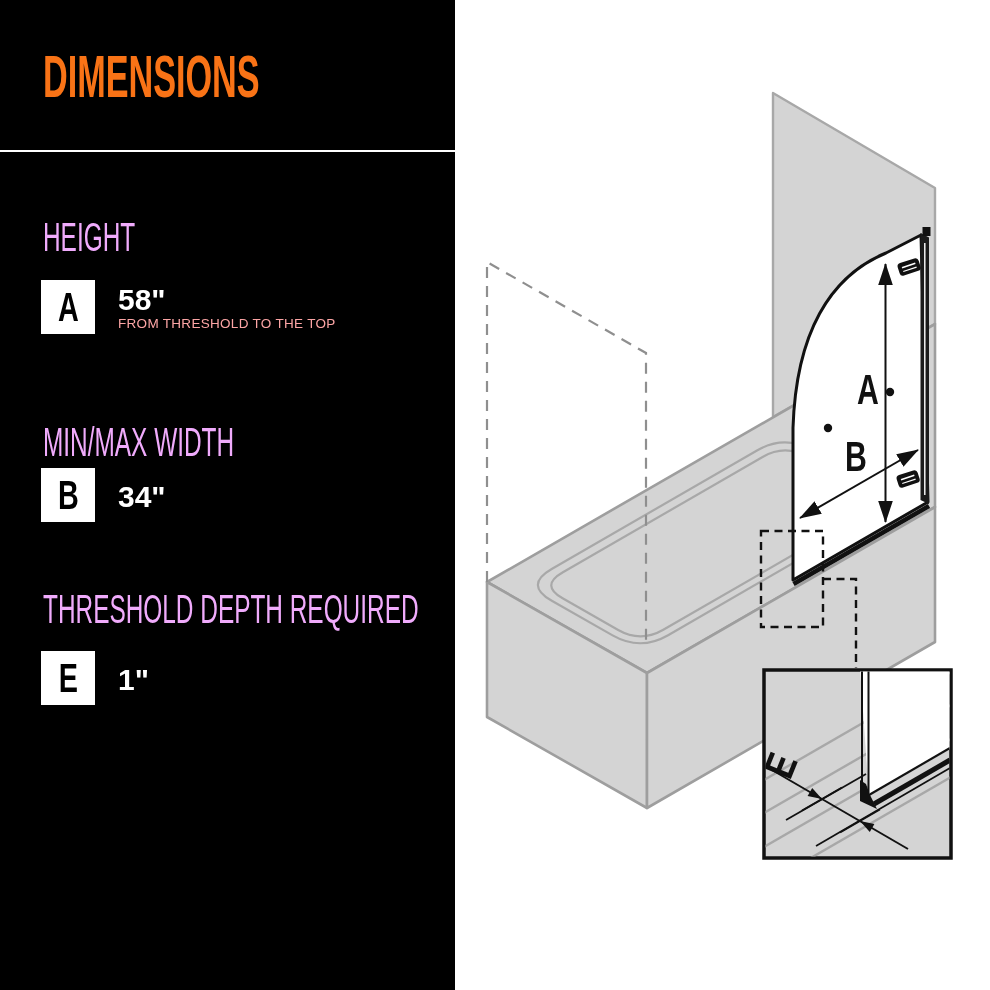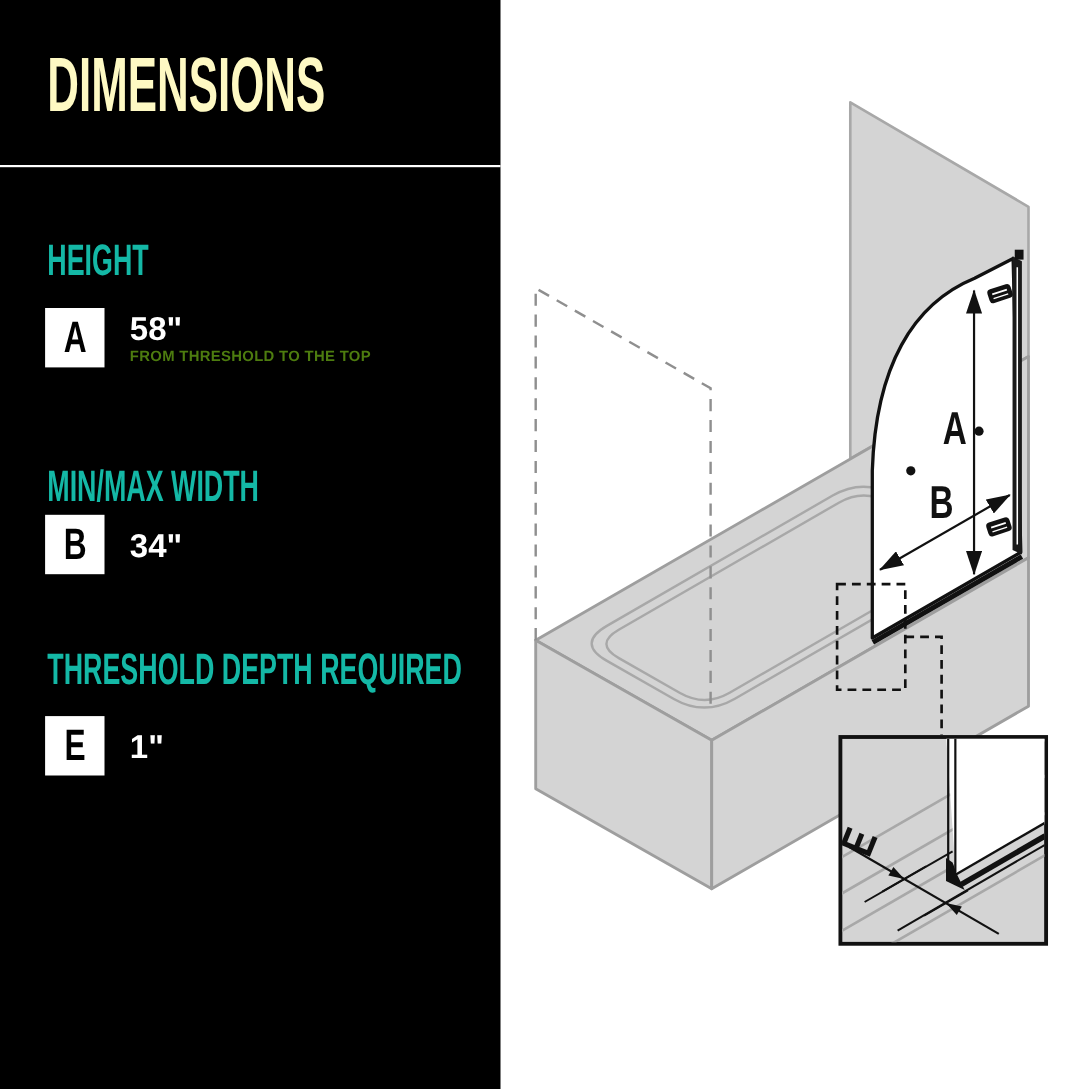--- a/index.html
+++ b/index.html
@@ -3,30 +3,30 @@
 <meta charset="utf-8">
 <style>
   html,body{margin:0;padding:0}
   body{
     width:990px;height:990px;position:relative;overflow:hidden;
     background:#ffffff;
     font-family:"Liberation Sans",sans-serif;
   }
   .panel{position:absolute;left:0;top:0;width:455px;height:990px;background:#000}
   .cond{display:inline-block;transform-origin:left center;white-space:nowrap}
-  .title{position:absolute;left:43px;top:46px;font-size:70px;line-height:62px;font-weight:700;color:#fef9c3;white-space:nowrap}
+  .title{position:absolute;left:43px;top:46px;font-size:60px;line-height:62px;font-weight:700;color:#f97316;white-space:nowrap}
   .title .cond{transform:scaleX(.57)}
   .divider{position:absolute;left:0;top:150px;width:455px;height:2px;background:#fff}
-  .sec-heading{position:absolute;left:43px;font-size:40px;line-height:40px;font-weight:700;color:#14b8a6;white-space:nowrap}
+  .sec-heading{position:absolute;left:43px;font-size:40px;line-height:40px;font-weight:400;color:#f0abfc;white-space:nowrap}
   .sec-heading .cond{transform:scaleX(.61)}
   .badge{position:absolute;left:41px;width:54px;height:54px;background:#fff;color:#000;
          display:flex;align-items:center;justify-content:center;font-size:40px;font-weight:700}
   .badge .cond{transform-origin:center center;transform:scaleX(.72)}
   .val{position:absolute;left:118px;font-size:30px;line-height:30px;font-weight:600;color:#fff;white-space:nowrap}
-  .note{position:absolute;left:118px;font-size:13.5px;line-height:13.5px;font-weight:700;letter-spacing:.3px;color:#4d7c0f;white-space:nowrap}
+  .note{position:absolute;left:118px;font-size:13.5px;line-height:13.5px;font-weight:400;letter-spacing:.3px;color:#fca5a5;white-space:nowrap}
   svg{position:absolute;left:0;top:0}
   .tubface{fill:#d4d4d4;stroke:#9e9e9e;stroke-width:2.6;stroke-linejoin:round}
   .wallface{fill:#d4d4d4;stroke:#a8a8a8;stroke-width:2.4;stroke-linejoin:round}
   .rim{fill:none;stroke:#a8a8a8;stroke-width:2.2}
   .ghost{fill:none;stroke:#8f8f8f;stroke-width:2.2;stroke-dasharray:11 8}
   .dim{stroke:#111;stroke-width:2;fill:none}
   .dimlabel{font-family:"Liberation Sans",sans-serif;font-size:42px;font-weight:700;fill:#111}
   .callout{fill:none;stroke:#111;stroke-width:2.4;stroke-dasharray:8 5.5}
   .thin{stroke:#111;stroke-width:1.8;fill:none}
 </style>

